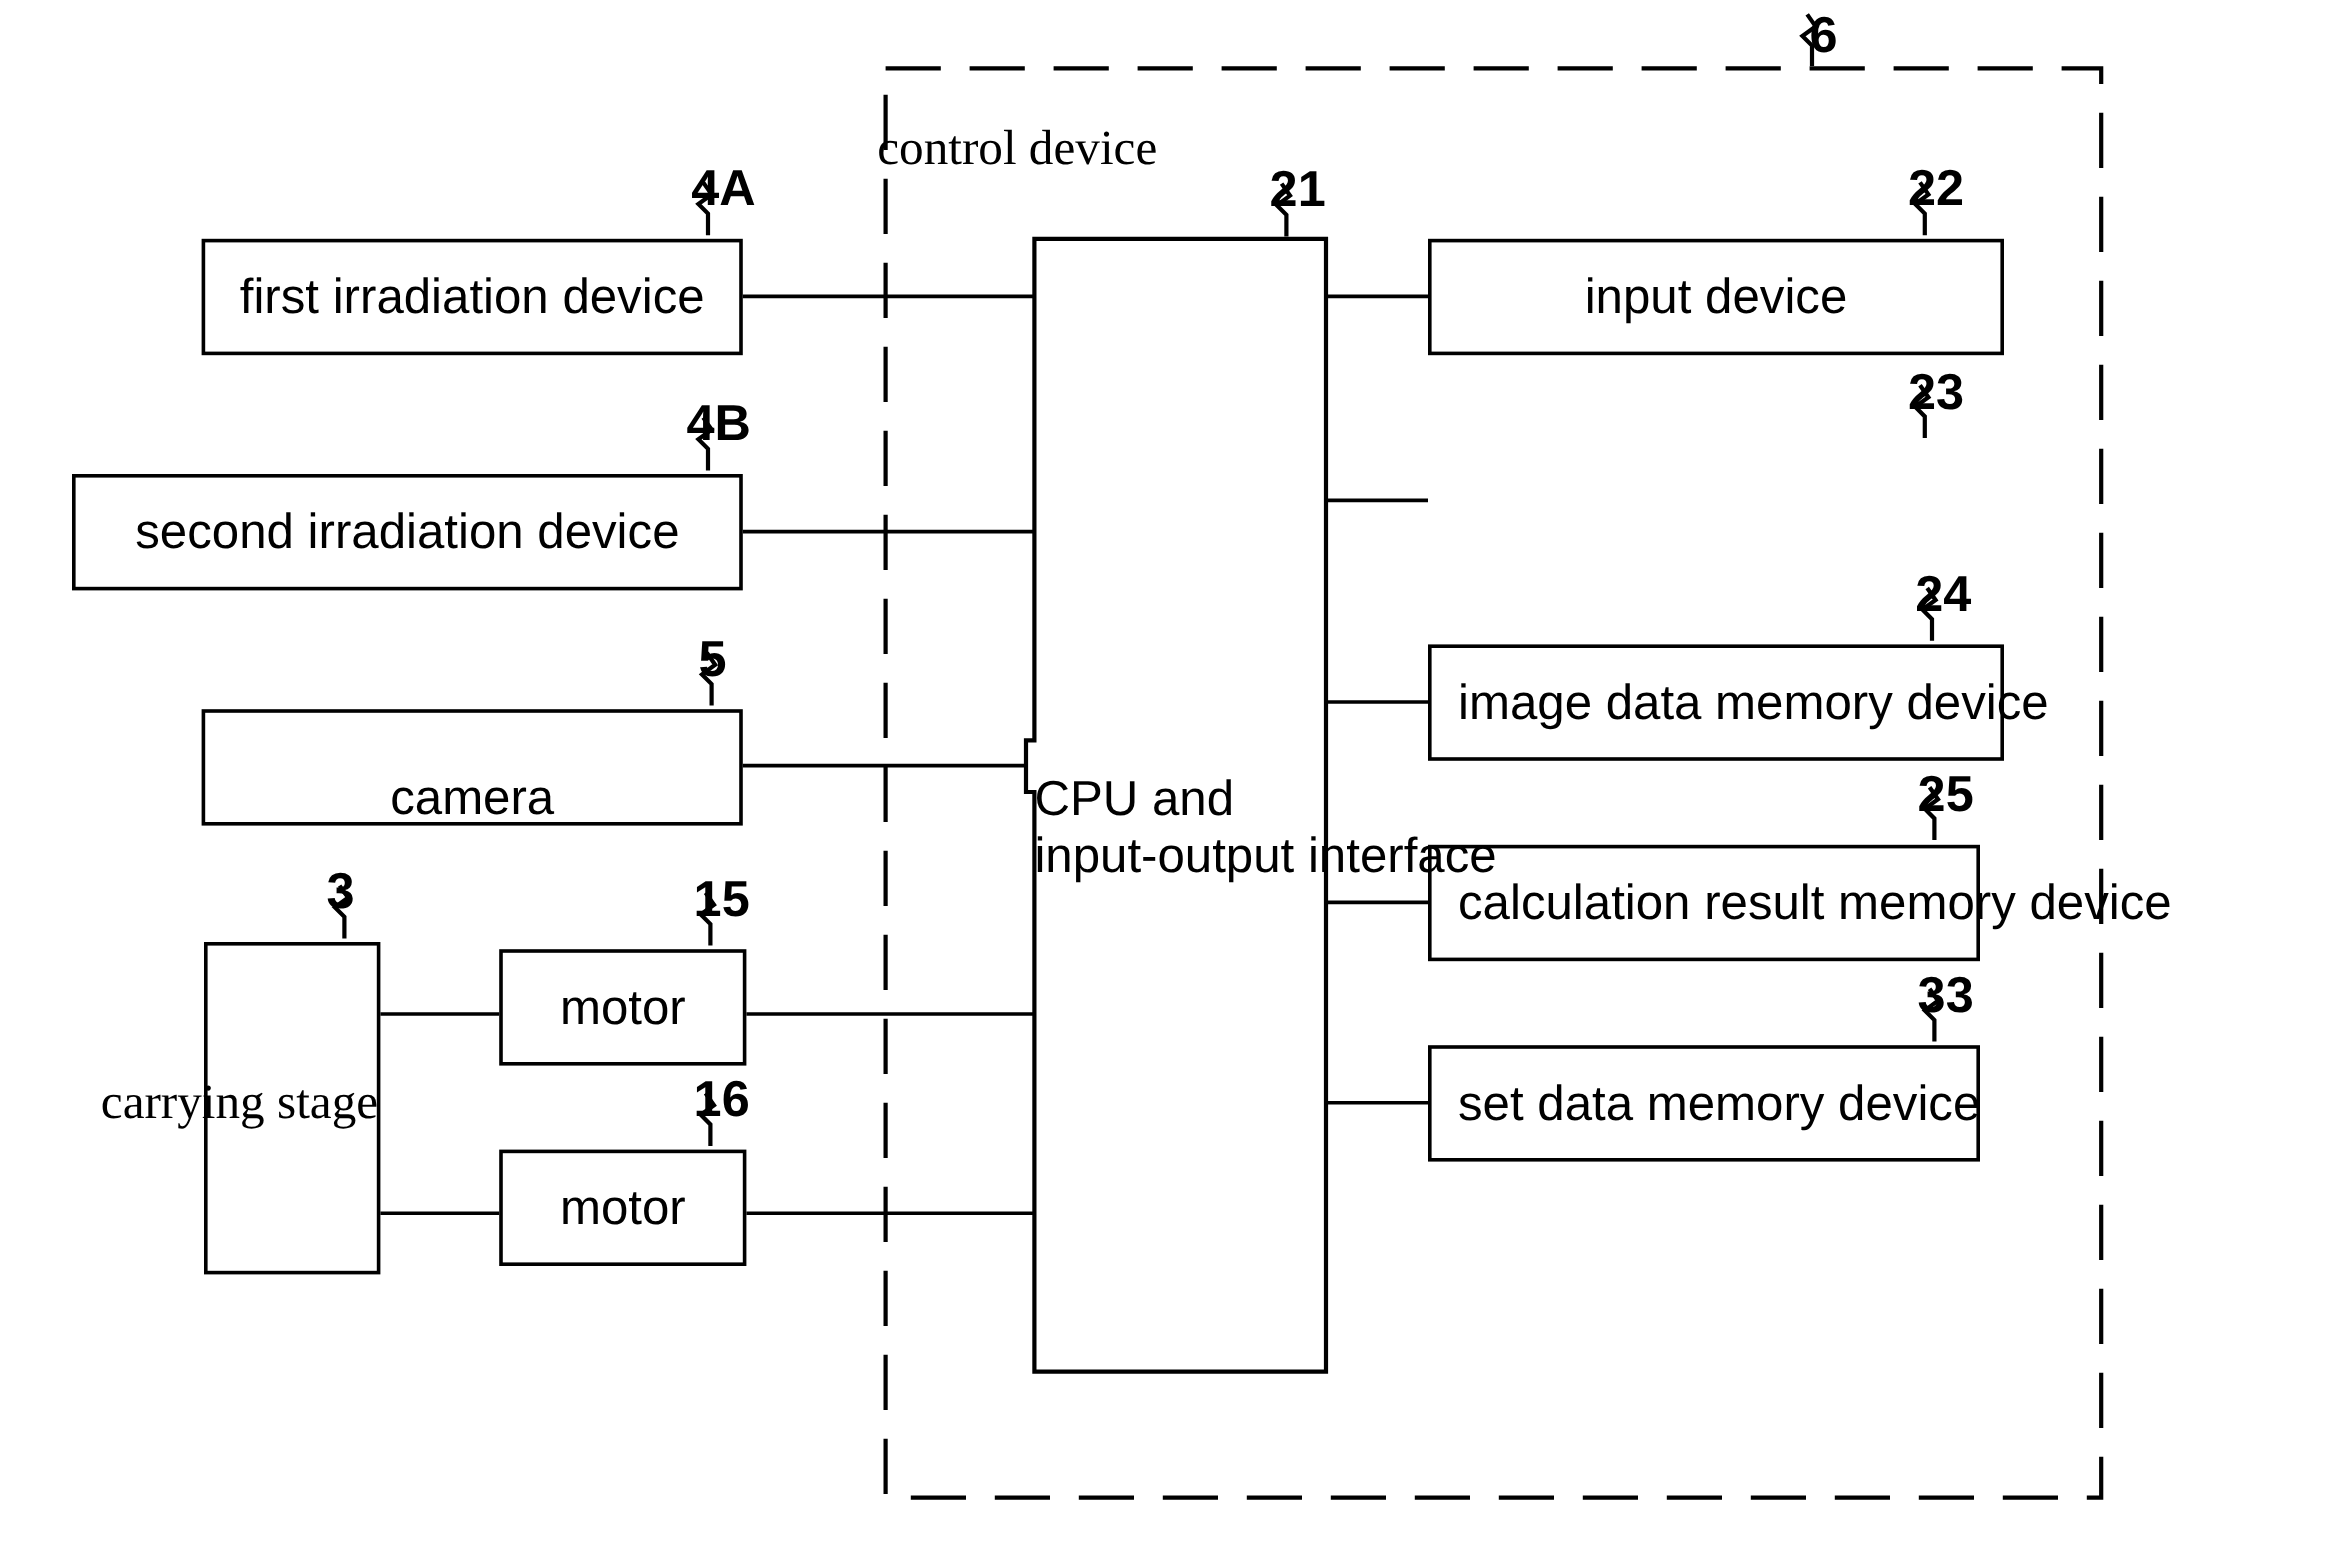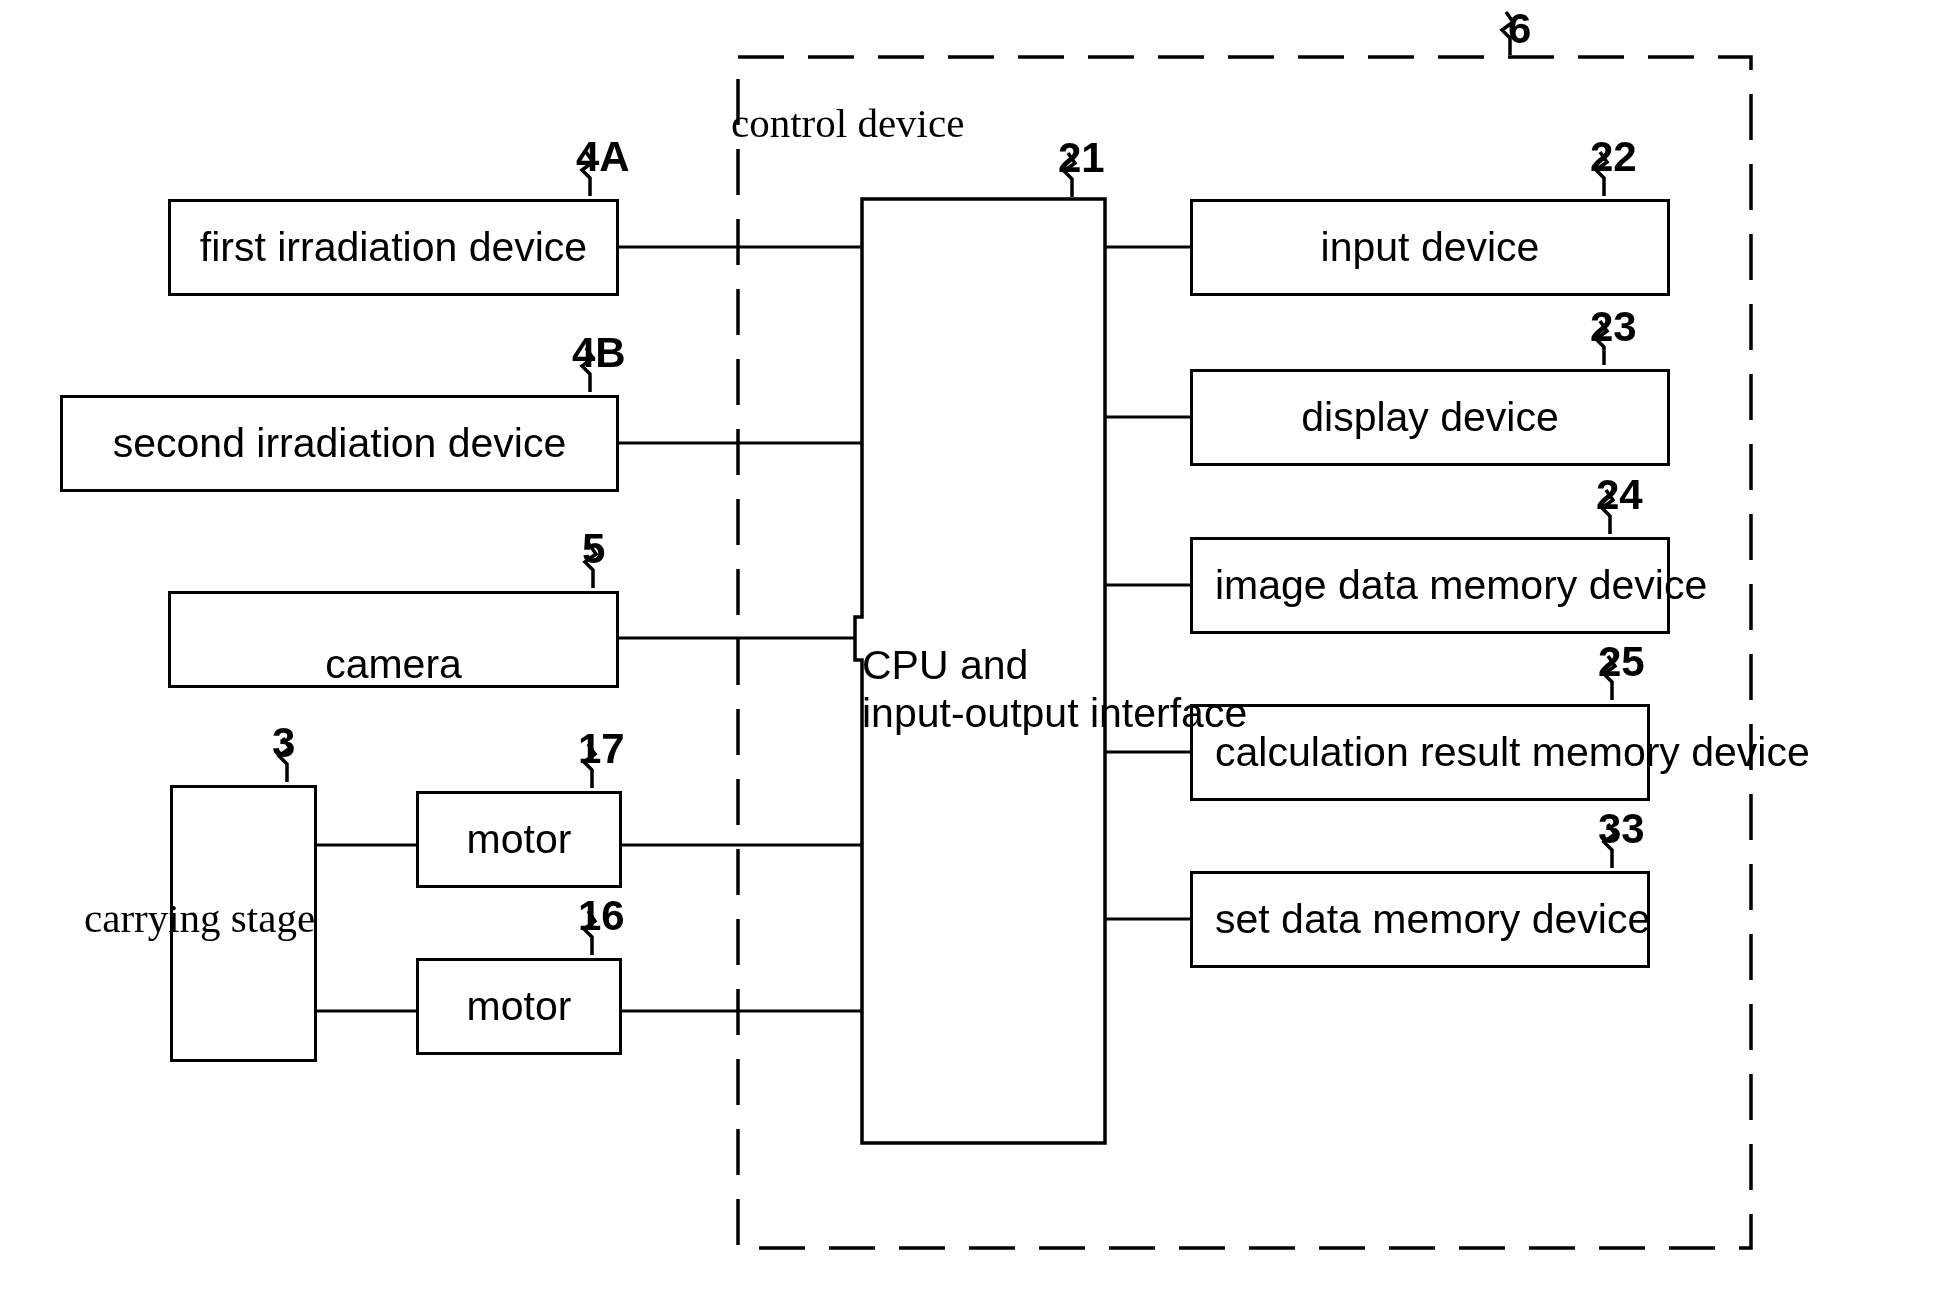--- a/index.html
+++ b/index.html
@@ -131,41 +131,38 @@
   </div>
   <div class="refnum" style="left:582px; top:528px;">5</div>
 
   <div class="blk" style="left:170px; top:785px; width:147px; height:277px;"></div>
   <div class="freetext" style="left:84px; top:896px;">carrying stage</div>
   <div class="refnum" style="left:272px; top:722px;">3</div>
 
   <div class="blk" style="left:416px; top:791px; width:206px; height:97px;">
     <span class="blk-label">motor</span>
   </div>
-  <div class="refnum" style="left:578px; top:728px;">17</div>
+  <div class="refnum" style="left:578px; top:728px;">15</div>
 
   <div class="blk" style="left:416px; top:958px; width:206px; height:97px;">
     <span class="blk-label">motor</span>
   </div>
   <div class="refnum" style="left:578px; top:895px;">16</div>
 
   <div class="cpu-text" style="left:862px; top:608px;">
     <div>CPU and</div>
     <div>input-output interface</div>
   </div>
   <div class="refnum" style="left:1058px; top:137px;">21</div>
 
   <div class="blk" style="left:1190px; top:199px; width:480px; height:97px;">
     <span class="blk-label">input device</span>
   </div>
   <div class="refnum" style="left:1590px; top:136px;">22</div>
 
-  <div class="blk" style="left:1190px; top:369px; width:480px; height:97px;">
-    <span class="blk-label">display device</span>
-  </div>
   <div class="refnum" style="left:1590px; top:306px;">23</div>
 
   <div class="blk ovf" style="left:1190px; top:537px; width:480px; height:97px;">
     <span class="blk-label">image data memory device</span>
   </div>
   <div class="refnum" style="left:1596px; top:474px;">24</div>
 
   <div class="blk ovf" style="left:1190px; top:704px; width:460px; height:97px;">
     <span class="blk-label">calculation result memory device</span>
   </div>

